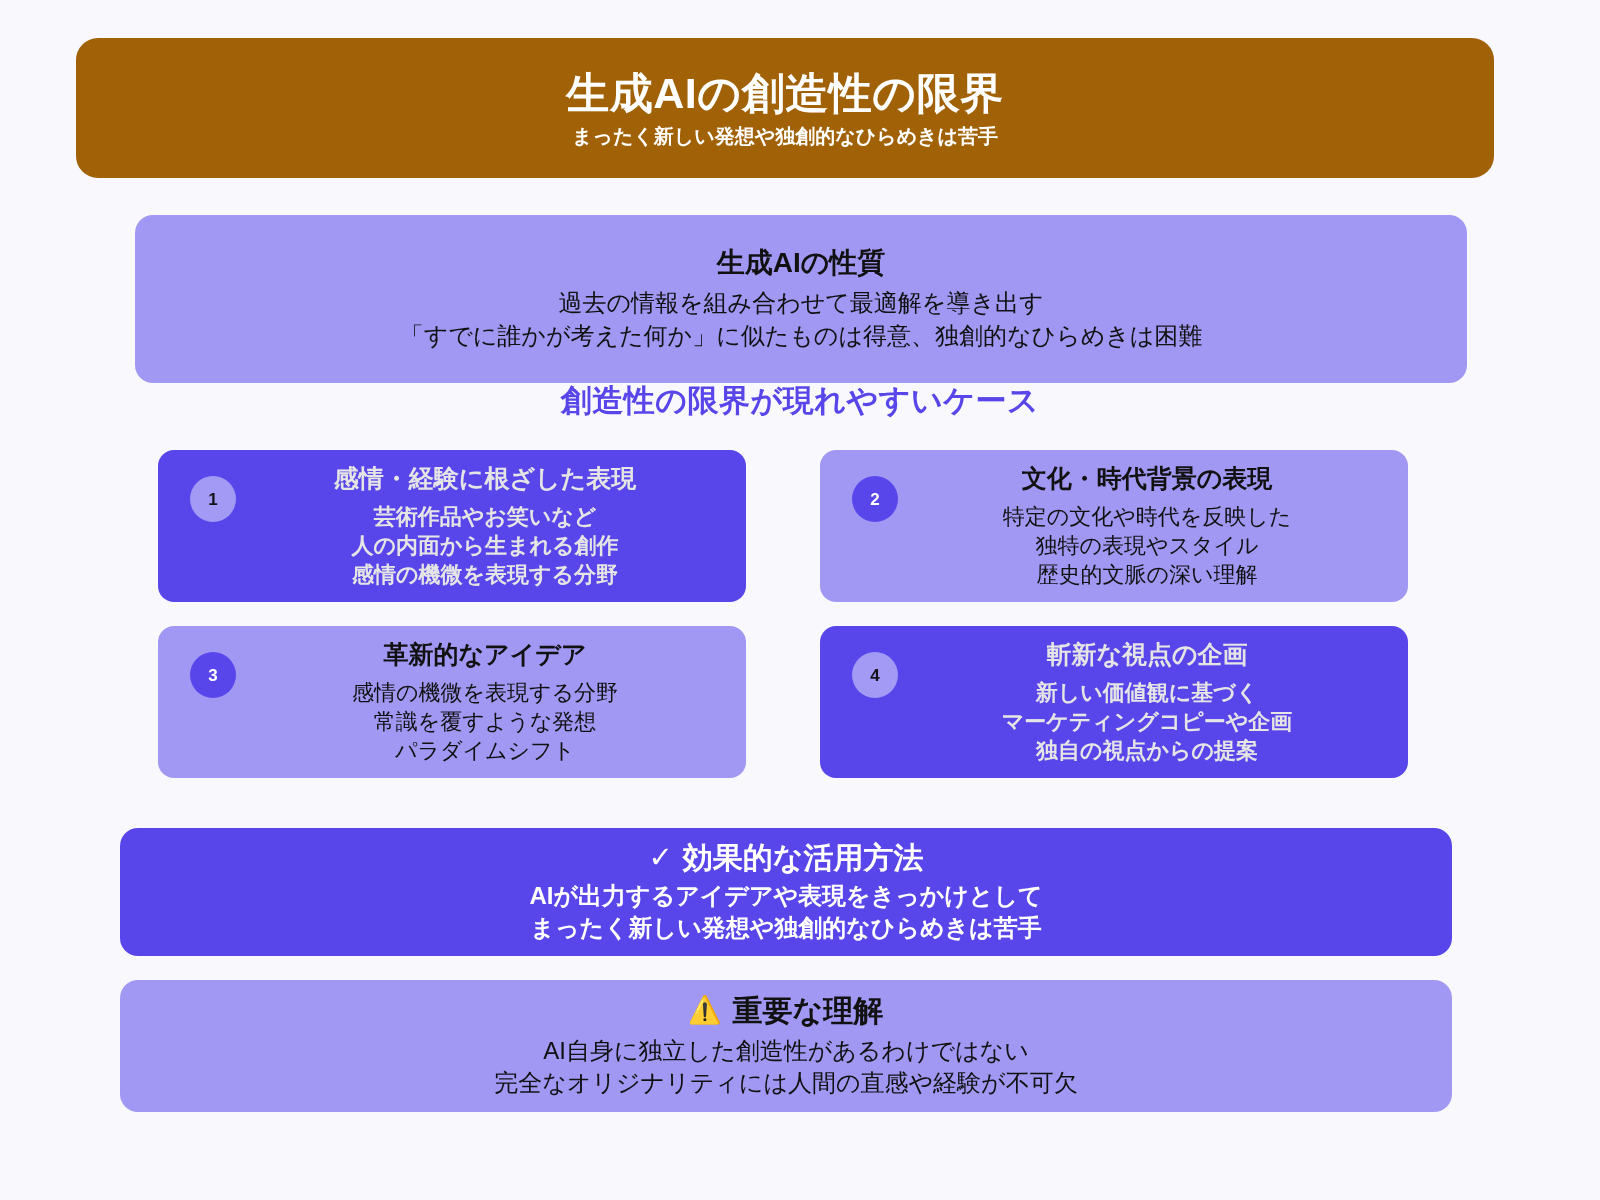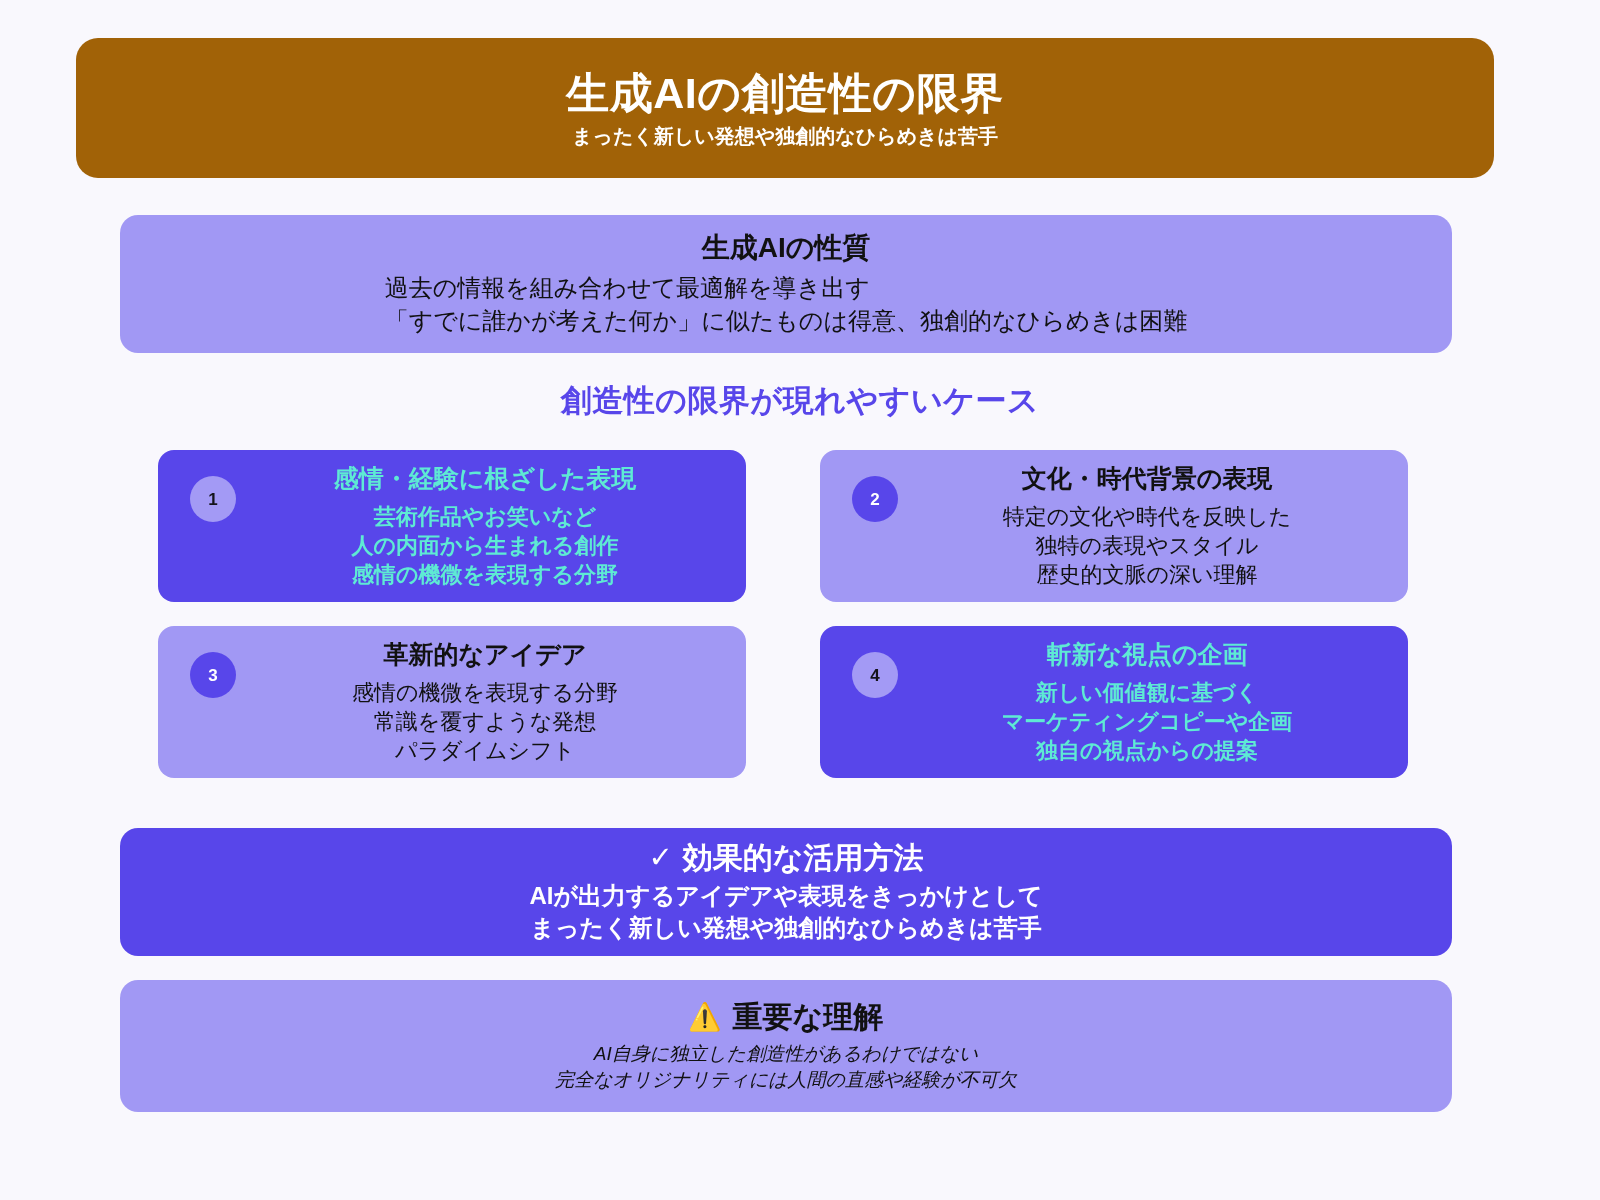--- a/index.html
+++ b/index.html
@@ -53,24 +53,24 @@
     font-size: 20px;
     font-weight: 700;
     line-height: 1.2;
     text-align: center;
     margin: 0;
   }
 
   
   .nature {
     position: absolute;
-    left: 120px;
+    left: 135px;
     top: 215px;
     width: 1332px;
-    height: 138px;
+    height: 168px;
     background: #a198f4;
     border-radius: 18px;
     display: flex;
     flex-direction: column;
     align-items: center;
     justify-content: center;
     box-sizing: border-box;
   }
   .nature-title {
     color: #111111;
@@ -78,21 +78,21 @@
     font-weight: 700;
     line-height: 1.2;
     text-align: center;
     margin: 0 0 7px 0;
   }
   .nature-lines {
     color: #111111;
     font-size: 24px;
     font-weight: 400;
     line-height: 1.38;
-    text-align: left;
+    text-align: center;
   }
   .nature-lines div { white-space: nowrap; }
 
   
   .section-heading {
     position: absolute;
     left: 0;
     top: 380px;
     width: 1600px;
     text-align: center;
@@ -161,21 +161,21 @@
     white-space: nowrap;
   }
   .case-lines {
     font-size: 22px;
     font-weight: 400;
     line-height: 1.32;
     text-align: center;
   }
   .case-lines div { white-space: nowrap; }
   .case-card.dark .case-title,
-  .case-card.dark .case-lines { color: #5eead4; font-weight: 700; }
+  .case-card.dark .case-lines { color: #e5e5e5; font-weight: 700; }
   .case-card.dark .case-lines { font-weight: 700; }
   .case-card.light .case-title,
   .case-card.light .case-lines { color: #111111; }
 
   
   .effective {
     position: absolute;
     left: 120px;
     top: 828px;
     width: 1332px;
@@ -229,25 +229,24 @@
     font-weight: 700;
     line-height: 1.2;
     text-align: center;
     margin: 0 0 6px 0;
     display: flex;
     align-items: center;
     gap: 10px;
   }
   .important-lines {
     color: #111111;
-    font-size: 19px;
+    font-size: 24px;
     font-weight: 400;
     line-height: 1.35;
     text-align: center;
-    font-style: italic;
   }
   .important-lines div { white-space: nowrap; }
 
   .warn-icon { font-size: 27px; line-height: 1; }
   .check-icon { font-size: 29px; line-height: 1; font-weight: 400; }
 </style>
 </head>
 <body>
 
 <div class="page">

